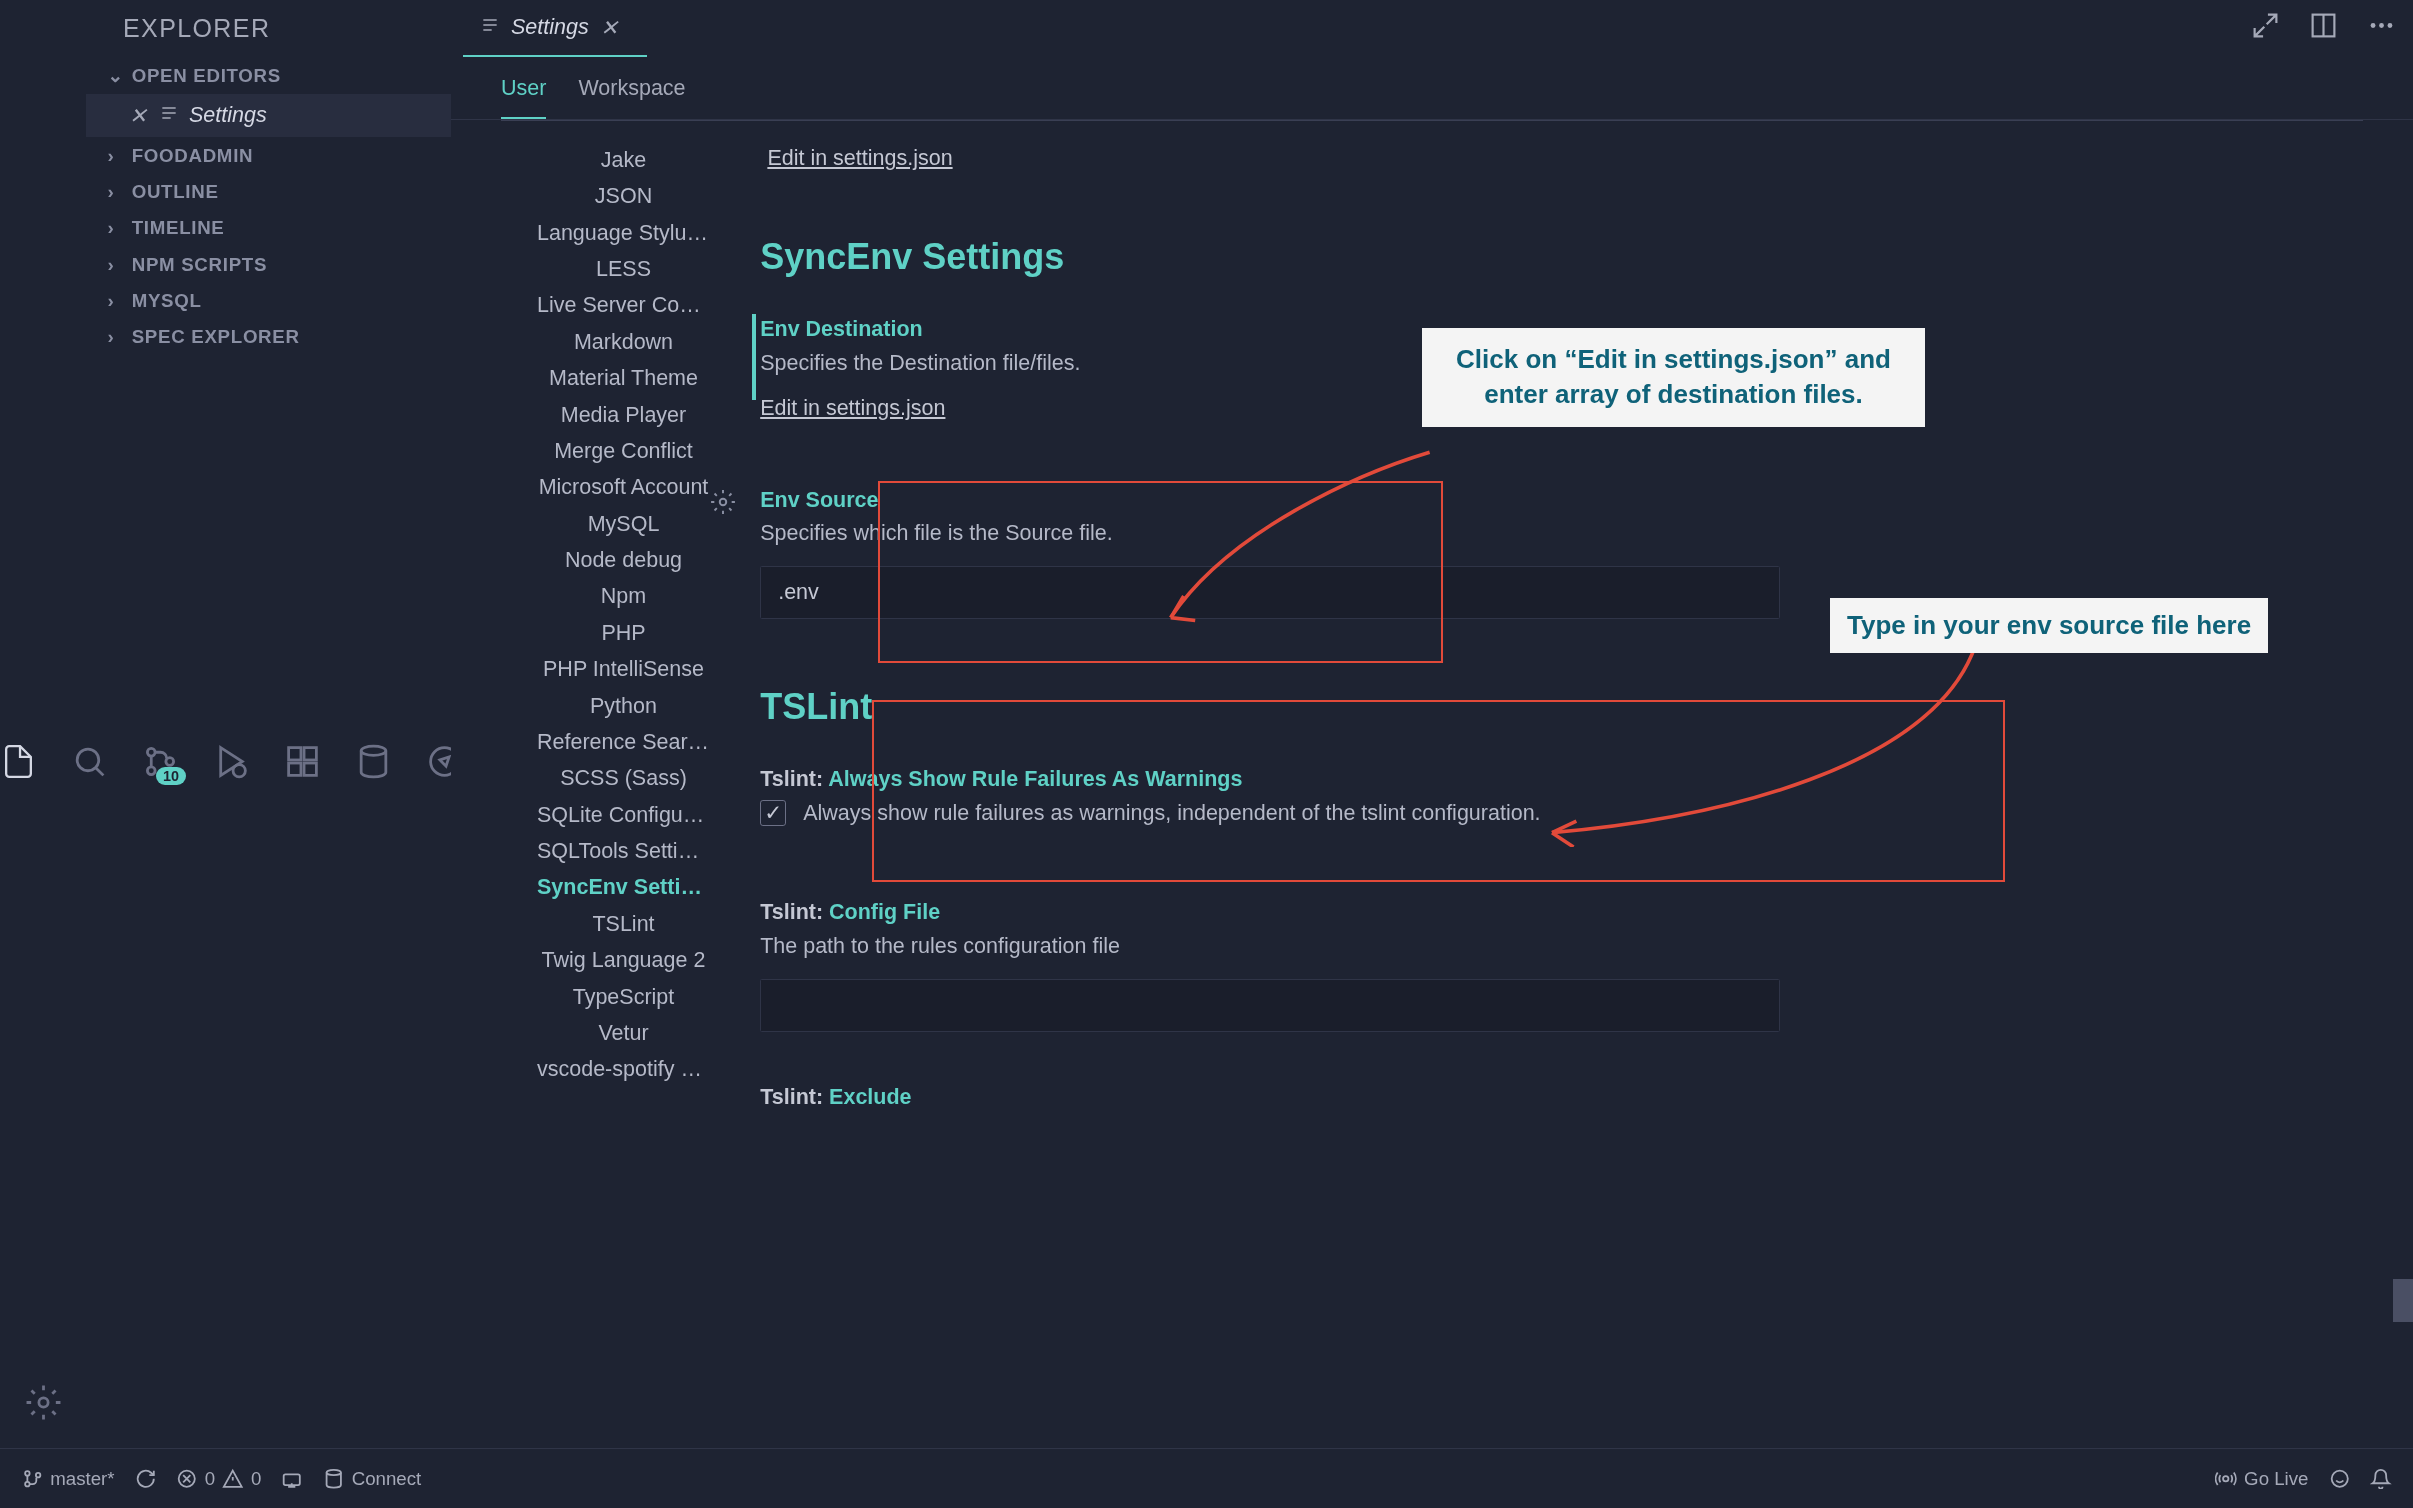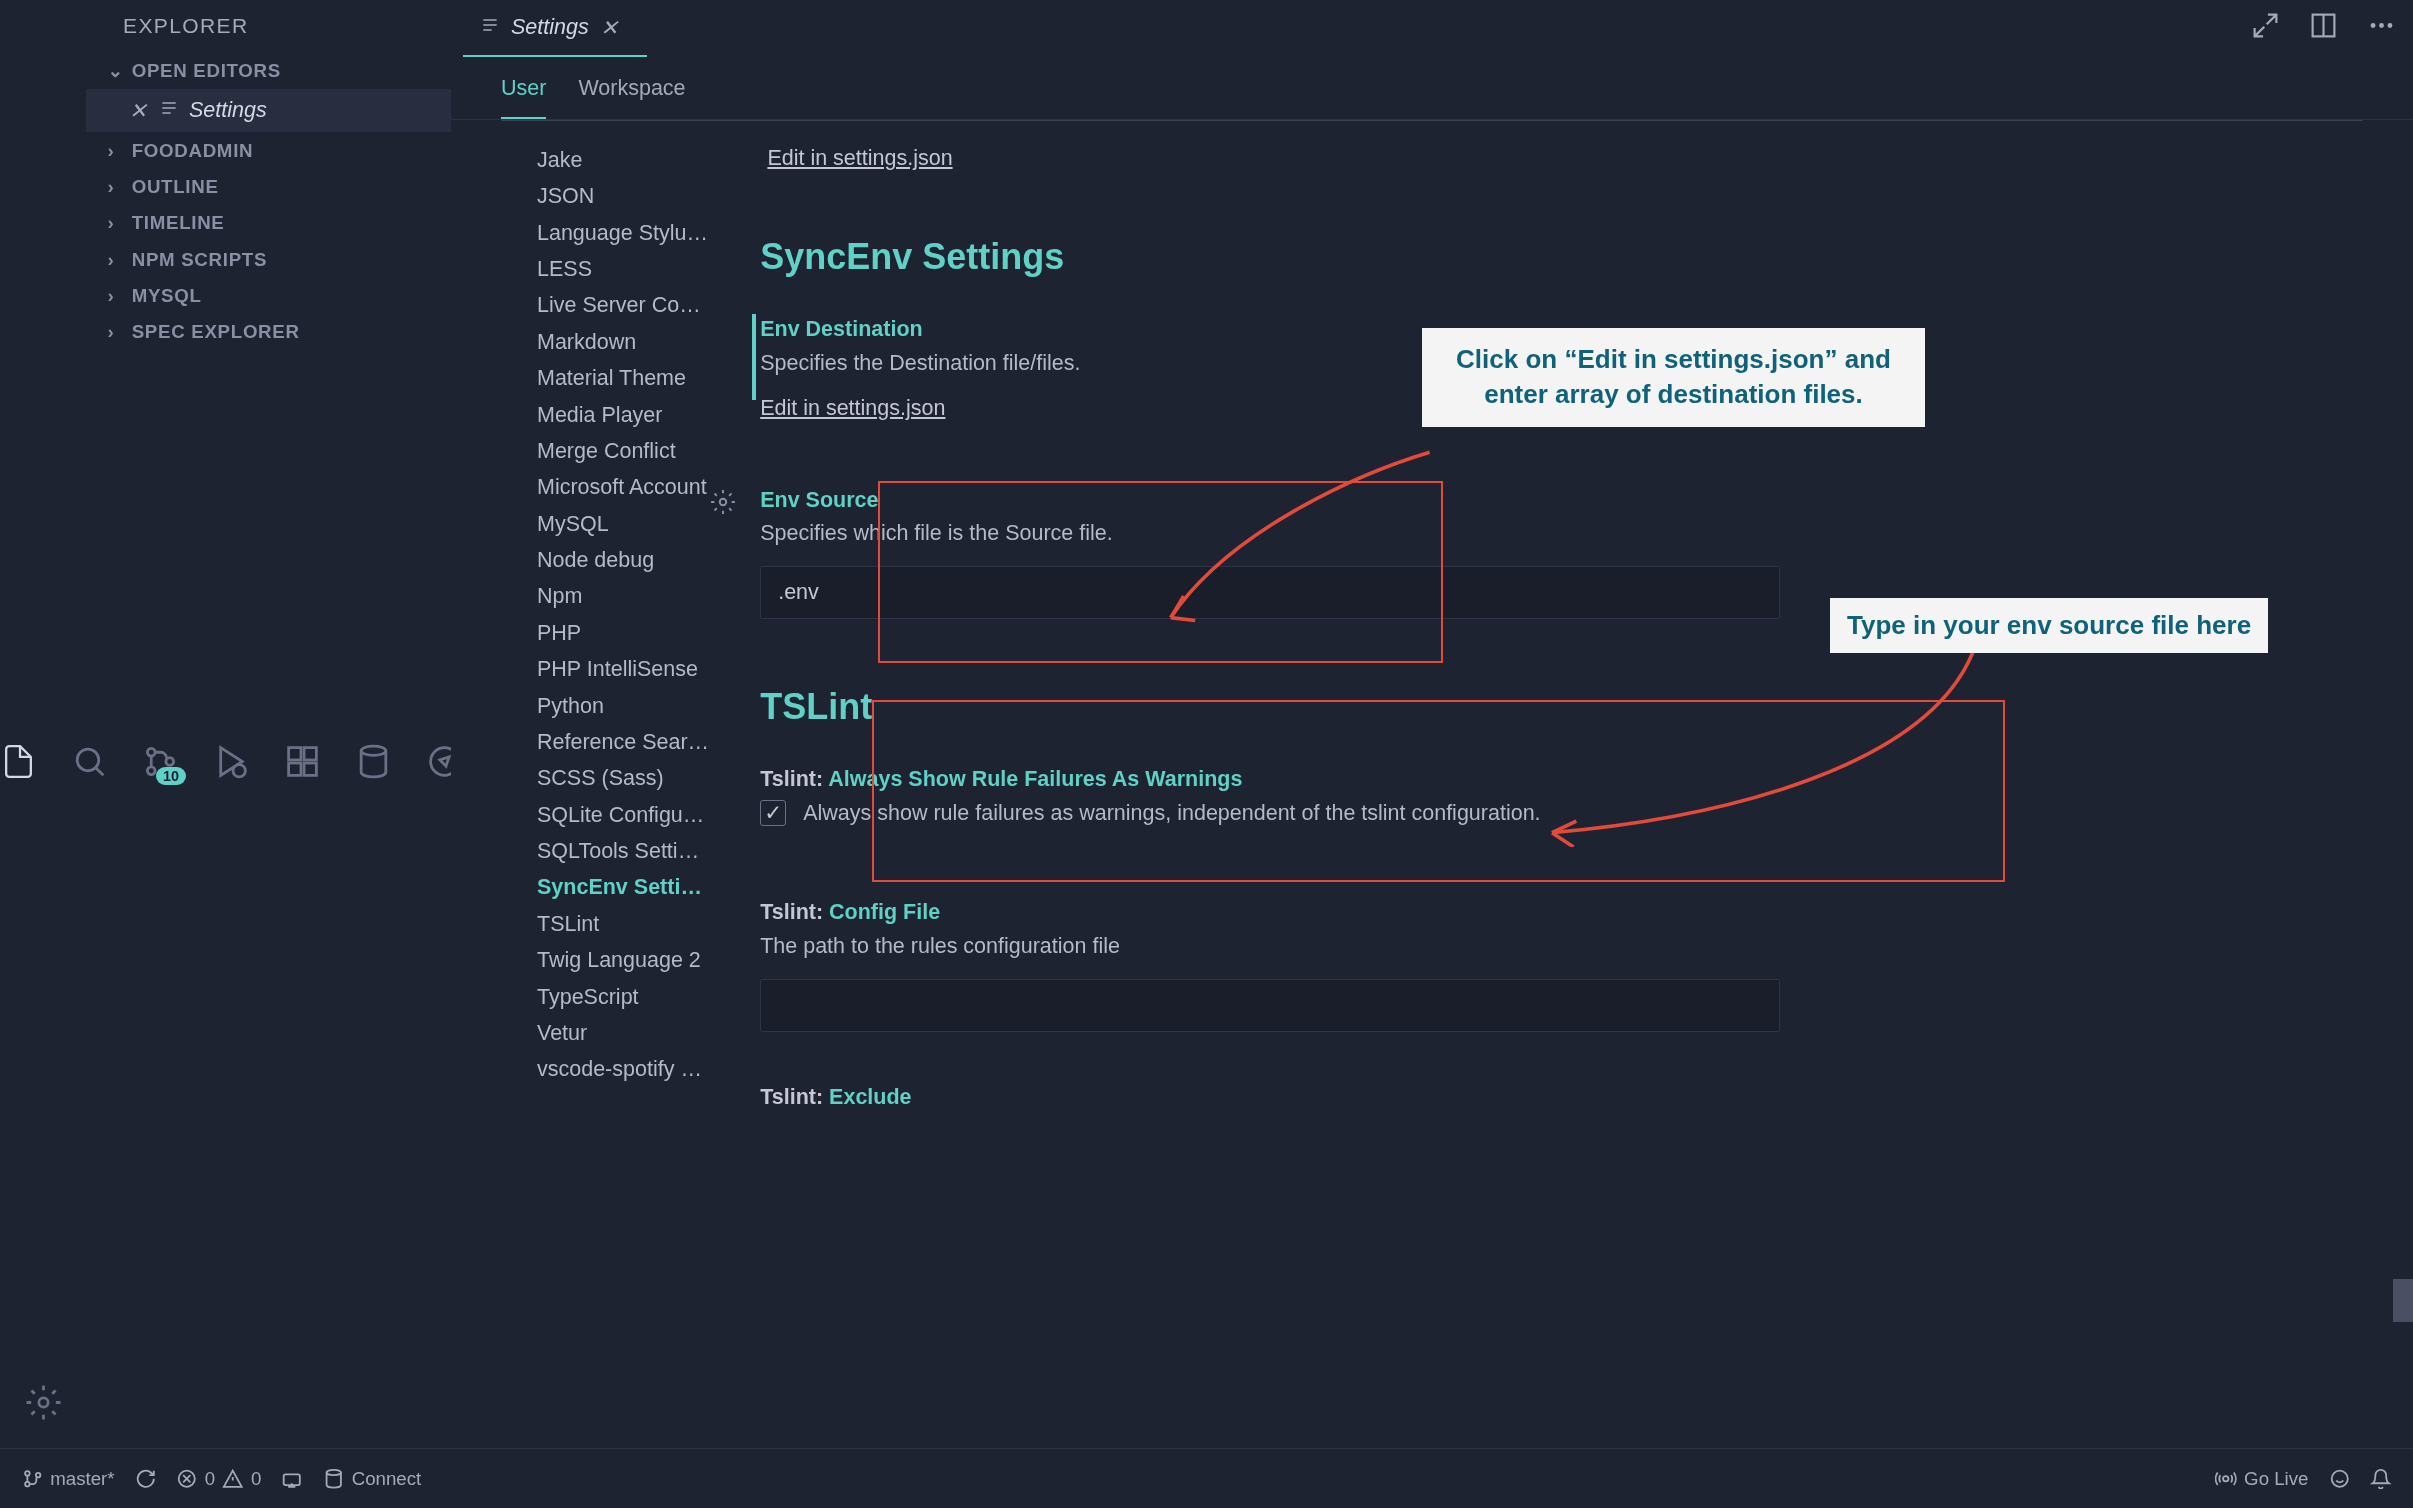--- a/index.html
+++ b/index.html
@@ -60,21 +60,21 @@
   justify-content: center;
 }
 .sidebar {
   width: 365px;
   background: #1e2332;
   display: flex;
   flex-direction: column;
 }
 .sidebar-title {
   padding: 14.4px 29px 14.4px 37px;
-  font-size: 21px;
+  font-size: 25px;
   letter-spacing: 1.4px;
   color: #a5a9b8;
 }
 .sidebar-section {
   display: flex;
   align-items: center;
   gap: 7.2px;
   padding: 7.2px 29px 7.2px 21.5px;
   font-size: 18.7px;
   font-weight: 700;
@@ -176,20 +176,21 @@
 }
 .toc-item {
   font-size: 21.5px;
   color: #b5b9c8;
   padding: 5.7px 0;
   white-space: nowrap;
   overflow: hidden;
   text-overflow: ellipsis;
   cursor: pointer;
   max-width: 244px;
+  text-align: center;
 }
 .toc-item.active { color: #5fd1c6; font-weight: 700; }
 .settings-body {
   flex: 1;
   padding: 21.5px 50px 21.5px 43px;
   overflow: hidden;
   position: relative;
 }
 .plain-link {
   color: #c5c8d4;

